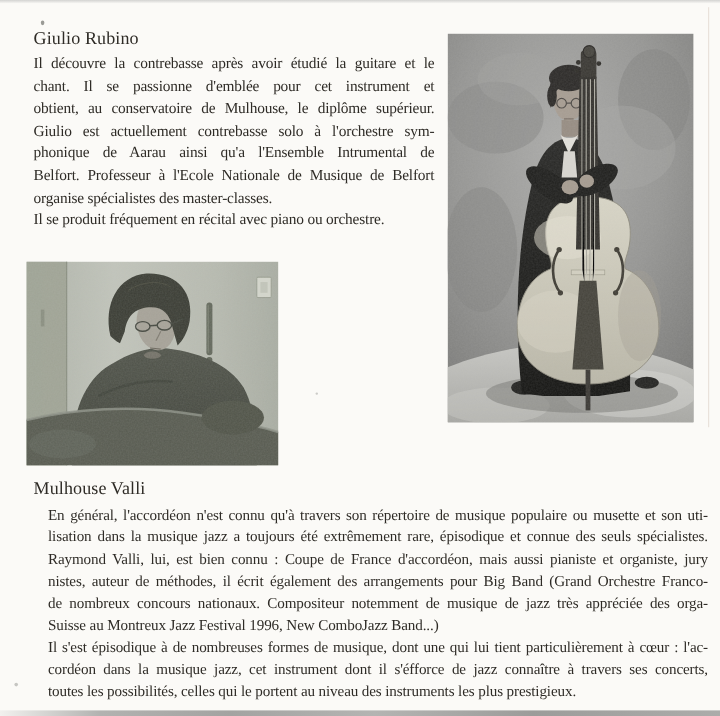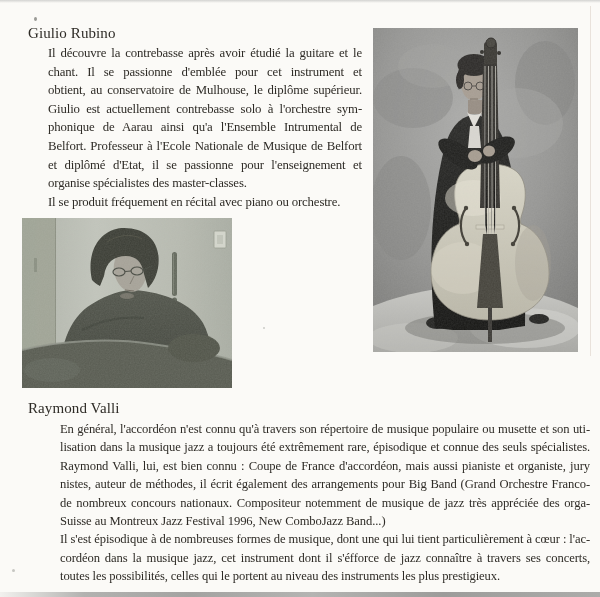--- a/index.html
+++ b/index.html
@@ -21,21 +21,21 @@
   .speck2{left:12px;top:569px;width:3px;height:3px;background:#c6c6c2;}
   .speck3{left:263px;top:327px;width:2px;height:2px;background:#cbcbc7;}
 
   
   .heading{position:absolute;font-size:15px;line-height:17px;letter-spacing:.1px;}
   .h-giulio{left:28px;top:25px;}
   .h-raymond{left:28px;top:400px;}
   .para{position:absolute;}
   .p-giulio{left:28px;top:44px;width:334px;font-size:12.8px;line-height:18.6px;letter-spacing:-0.15px;}
   .p-raymond{left:40px;top:420px;width:550px;font-size:12.6px;line-height:18.4px;letter-spacing:-0.1px;}
-  .line{text-align:justify;text-align-last:left;margin-left:20px;}
+  .line{text-align:justify;text-align-last:left;}
   .jl{text-align-last:justify;}
 
   
   .photo{position:absolute;display:block;}
   .photo-raymond{left:22px;top:218px;width:210px;height:170px;}
   .photo-giulio{left:373px;top:28px;width:205px;height:324px;}
   svg{display:block;}
 </style>
 </head>
 <body>
@@ -49,21 +49,20 @@
   <div class="right-line"></div>
 
   <div class="heading h-giulio">Giulio Rubino</div>
   <div class="para p-giulio">
     <div class="line jl">Il découvre la contrebasse après avoir étudié la guitare et le</div>
     <div class="line jl">chant. Il se passionne d'emblée pour cet instrument et</div>
     <div class="line jl">obtient, au conservatoire de Mulhouse, le diplôme supérieur.</div>
     <div class="line jl">Giulio est actuellement contrebasse solo à l'orchestre sym-</div>
     <div class="line jl">phonique de Aarau ainsi qu'a l'Ensemble Intrumental de</div>
     <div class="line jl">Belfort. Professeur à l'Ecole Nationale de Musique de Belfort</div>
-    <div class="line jl">et diplômé d'Etat, il se passionne pour l'enseignement et</div>
     <div class="line">organise spécialistes des master-classes.</div>
     <div class="line">Il se produit fréquement en récital avec piano ou orchestre.</div>
   </div>
 
   <svg class="photo photo-giulio" viewBox="0 0 205 324" width="205" height="324" xmlns="http://www.w3.org/2000/svg">
     <defs>
       <radialGradient id="rbg" cx="0.46" cy="0.30" r="0.95">
         <stop offset="0" stop-color="#acacaa"></stop>
           <stop offset="0.45" stop-color="#969694"></stop>
         <stop offset="0.8" stop-color="#7c7c7a"></stop>
@@ -205,21 +204,21 @@
     </g>
     <g>
       <path d="M0,132 C40,122 90,120 130,126 C160,130 190,136 210,142 L210,170 L0,170 Z" fill="#585b51"></path>
       <path d="M0,132 C40,122 90,120 130,126 C160,130 190,136 210,142" stroke="#90938a" stroke-width="2" fill="none" opacity="0.8"></path>
       <ellipse cx="172" cy="130" rx="26" ry="14" fill="#515449"></ellipse>
       <ellipse cx="30" cy="152" rx="28" ry="12" fill="#63665c" opacity="0.7"></ellipse>
     </g>
     <rect width="210" height="170" filter="url(#lnoise)" opacity="0.5"></rect>
   </svg>
 
-  <div class="heading h-raymond">Raymond Valli</div>
+  <div class="heading h-raymond">Mulhouse Valli</div>
   <div class="para p-raymond">
     <div class="line jl">En général, l'accordéon n'est connu qu'à travers son répertoire de musique populaire ou musette et son uti-</div>
     <div class="line jl">lisation dans la musique jazz a toujours été extrêmement rare, épisodique et connue des seuls spécialistes.</div>
     <div class="line jl">Raymond Valli, lui, est bien connu : Coupe de France d'accordéon, mais aussi pianiste et organiste, jury</div>
     <div class="line jl">nistes, auteur de méthodes, il écrit également des arrangements pour Big Band (Grand Orchestre Franco-</div>
     <div class="line jl">de nombreux concours nationaux. Compositeur notemment de musique de jazz très appréciée des orga-</div>
     <div class="line">Suisse au Montreux Jazz Festival 1996, New ComboJazz Band...)</div>
     <div class="line jl">Il s'est épisodique à de nombreuses formes de musique, dont une qui lui tient particulièrement à cœur : l'ac-</div>
     <div class="line jl">cordéon dans la musique jazz, cet instrument dont il s'éfforce de jazz connaître à travers ses concerts,</div>
     <div class="line">toutes les possibilités, celles qui le portent au niveau des instruments les plus prestigieux.</div>

